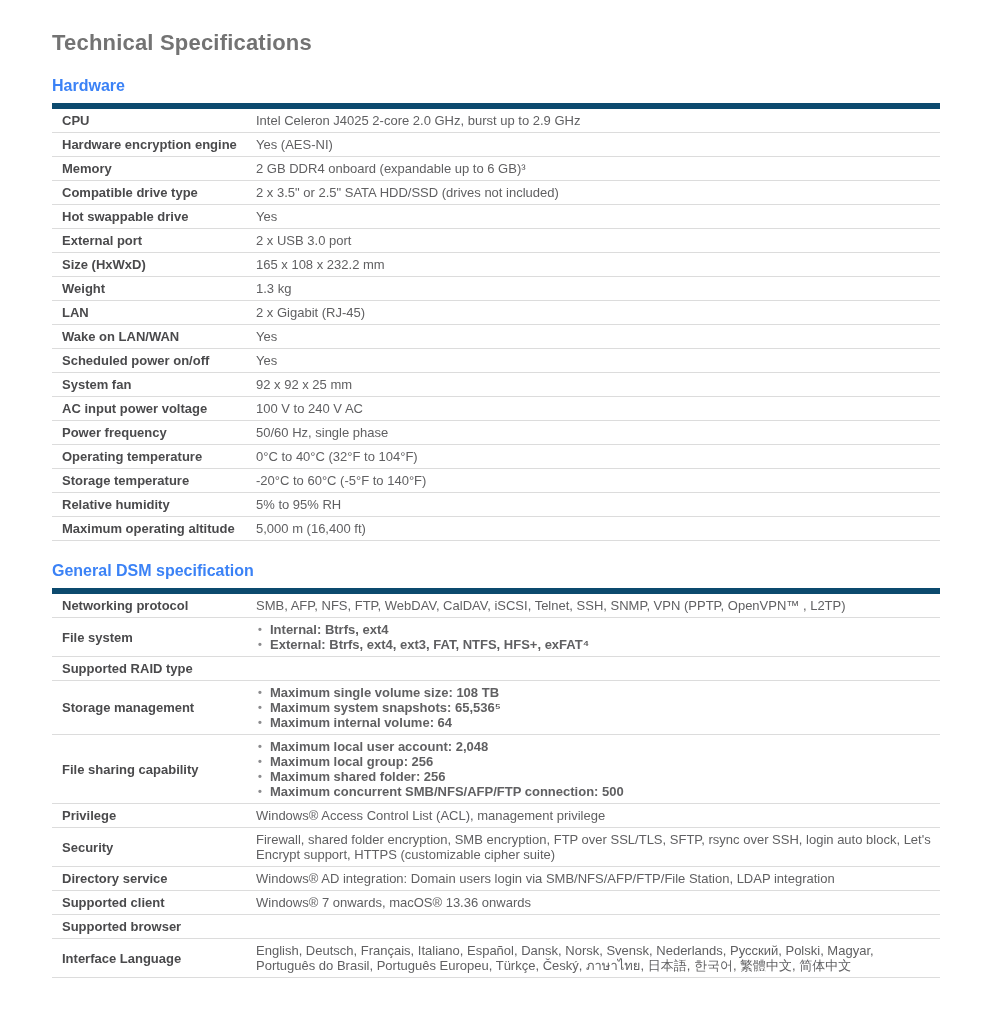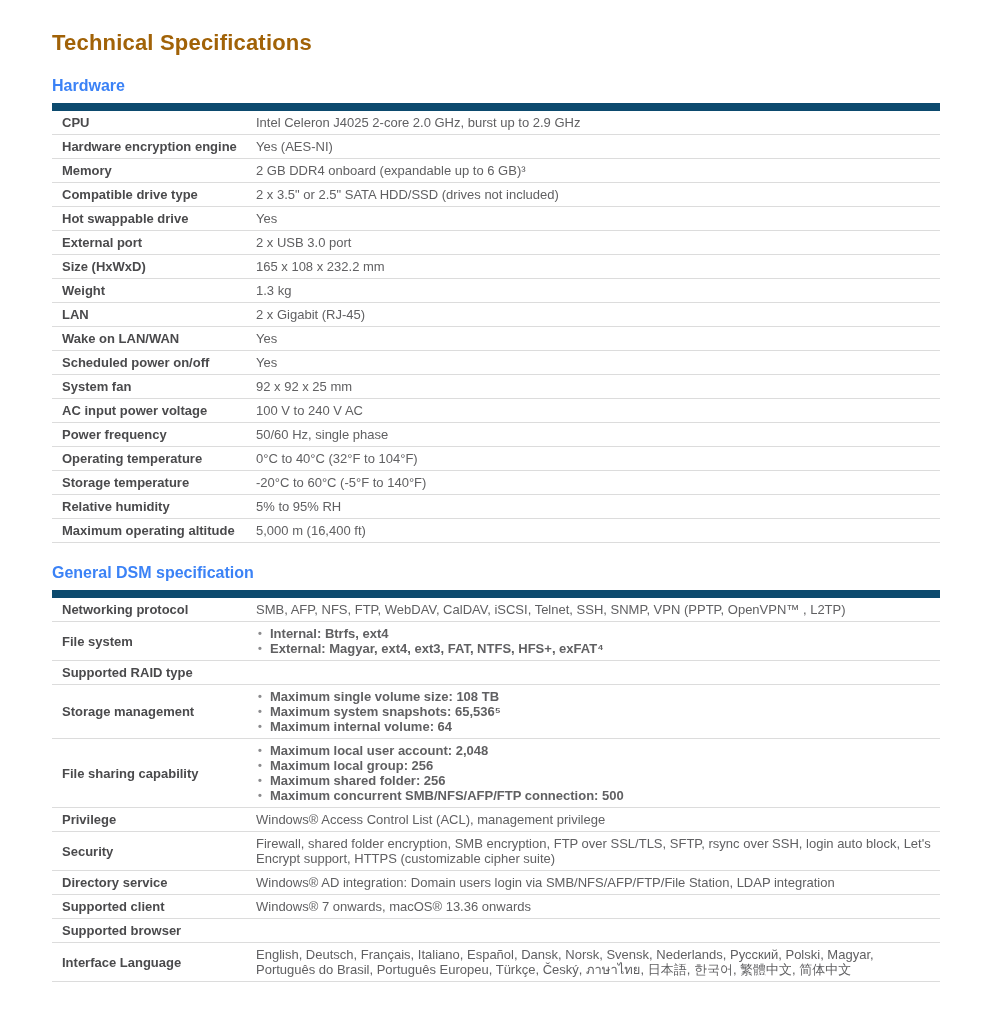--- a/index.html
+++ b/index.html
@@ -9,33 +9,33 @@
     height: 1013px;
     font-family: "Liberation Sans", sans-serif;
     overflow: hidden;
   }
   .page {
     padding: 30px 60px 0 52px;
   }
   .page-title {
     font-size: 22px;
     font-weight: bold;
-    color: #a16207;
+    color: #737373;
     margin: 0 0 12px 0;
     letter-spacing: 0.2px;
   }
   .section-heading {
     font-size: 16px;
     font-weight: bold;
     color: #3b82f6;
     margin: 21px 0 8px 0;
   }
   .spec-table {
     width: 100%;
-    border-top: 8px solid #0c4a6e;
+    border-top: 6px solid #0c4a6e;
   }
   .row {
     display: flex;
     align-items: center;
     border-bottom: 1px solid #dcdcdc;
     padding: 4px 0;
   }
   .label {
     flex: 0 0 204px;
     width: 204px;
@@ -162,21 +162,21 @@
   <div class="spec-table">
     <div class="row">
       <div class="label">Networking protocol</div>
       <div class="value">SMB, AFP, NFS, FTP, WebDAV, CalDAV, iSCSI, Telnet, SSH, SNMP, VPN (PPTP, OpenVPN™ , L2TP)</div>
     </div>
     <div class="row">
       <div class="label">File system</div>
       <div class="value">
         <ul class="bullets">
           <li>Internal: Btrfs, ext4</li>
-          <li>External: Magyar, ext4, ext3, FAT, NTFS, HFS+, exFAT⁴</li>
+          <li>External: Btrfs, ext4, ext3, FAT, NTFS, HFS+, exFAT⁴</li>
         </ul>
       </div>
     </div>
     <div class="row">
       <div class="label">Supported RAID type</div>
     </div>
     <div class="row">
       <div class="label">Storage management</div>
       <div class="value">
         <ul class="bullets">

